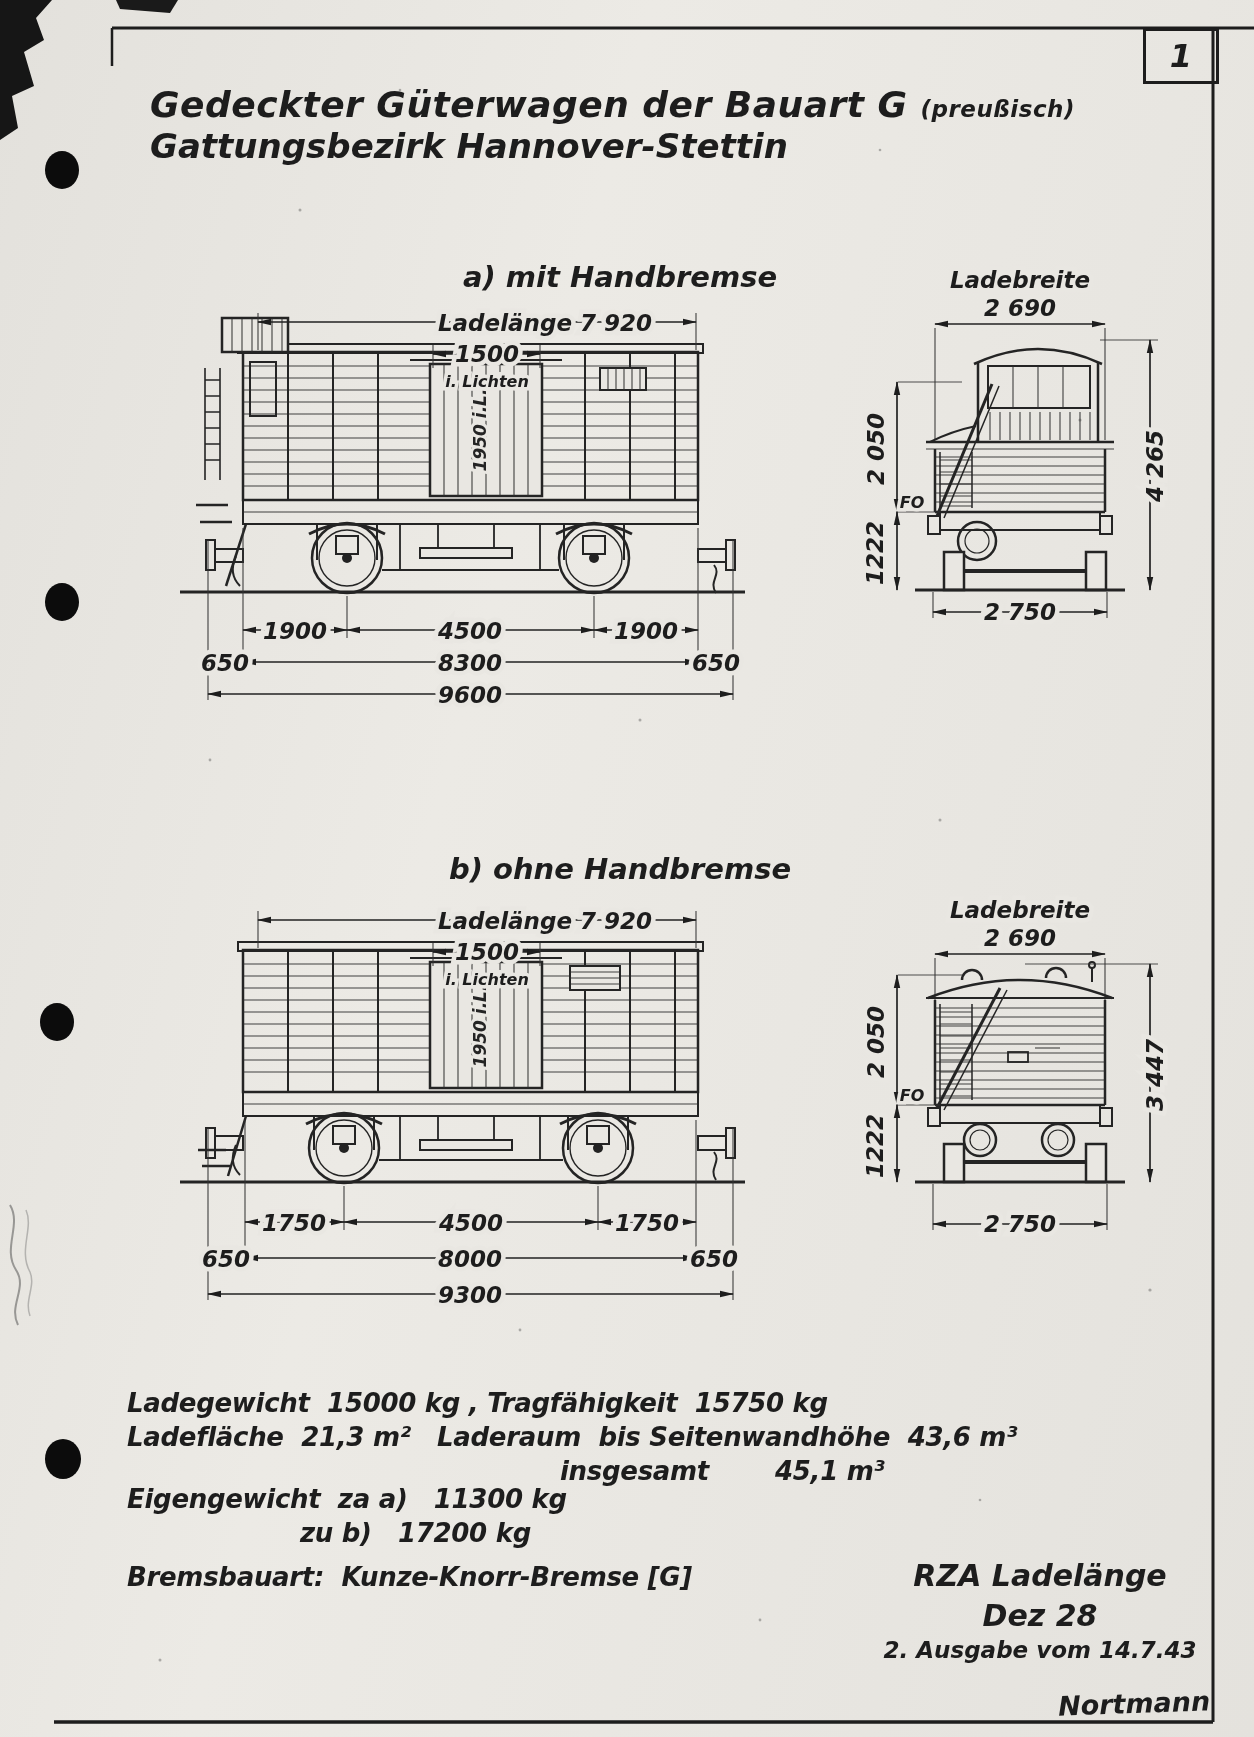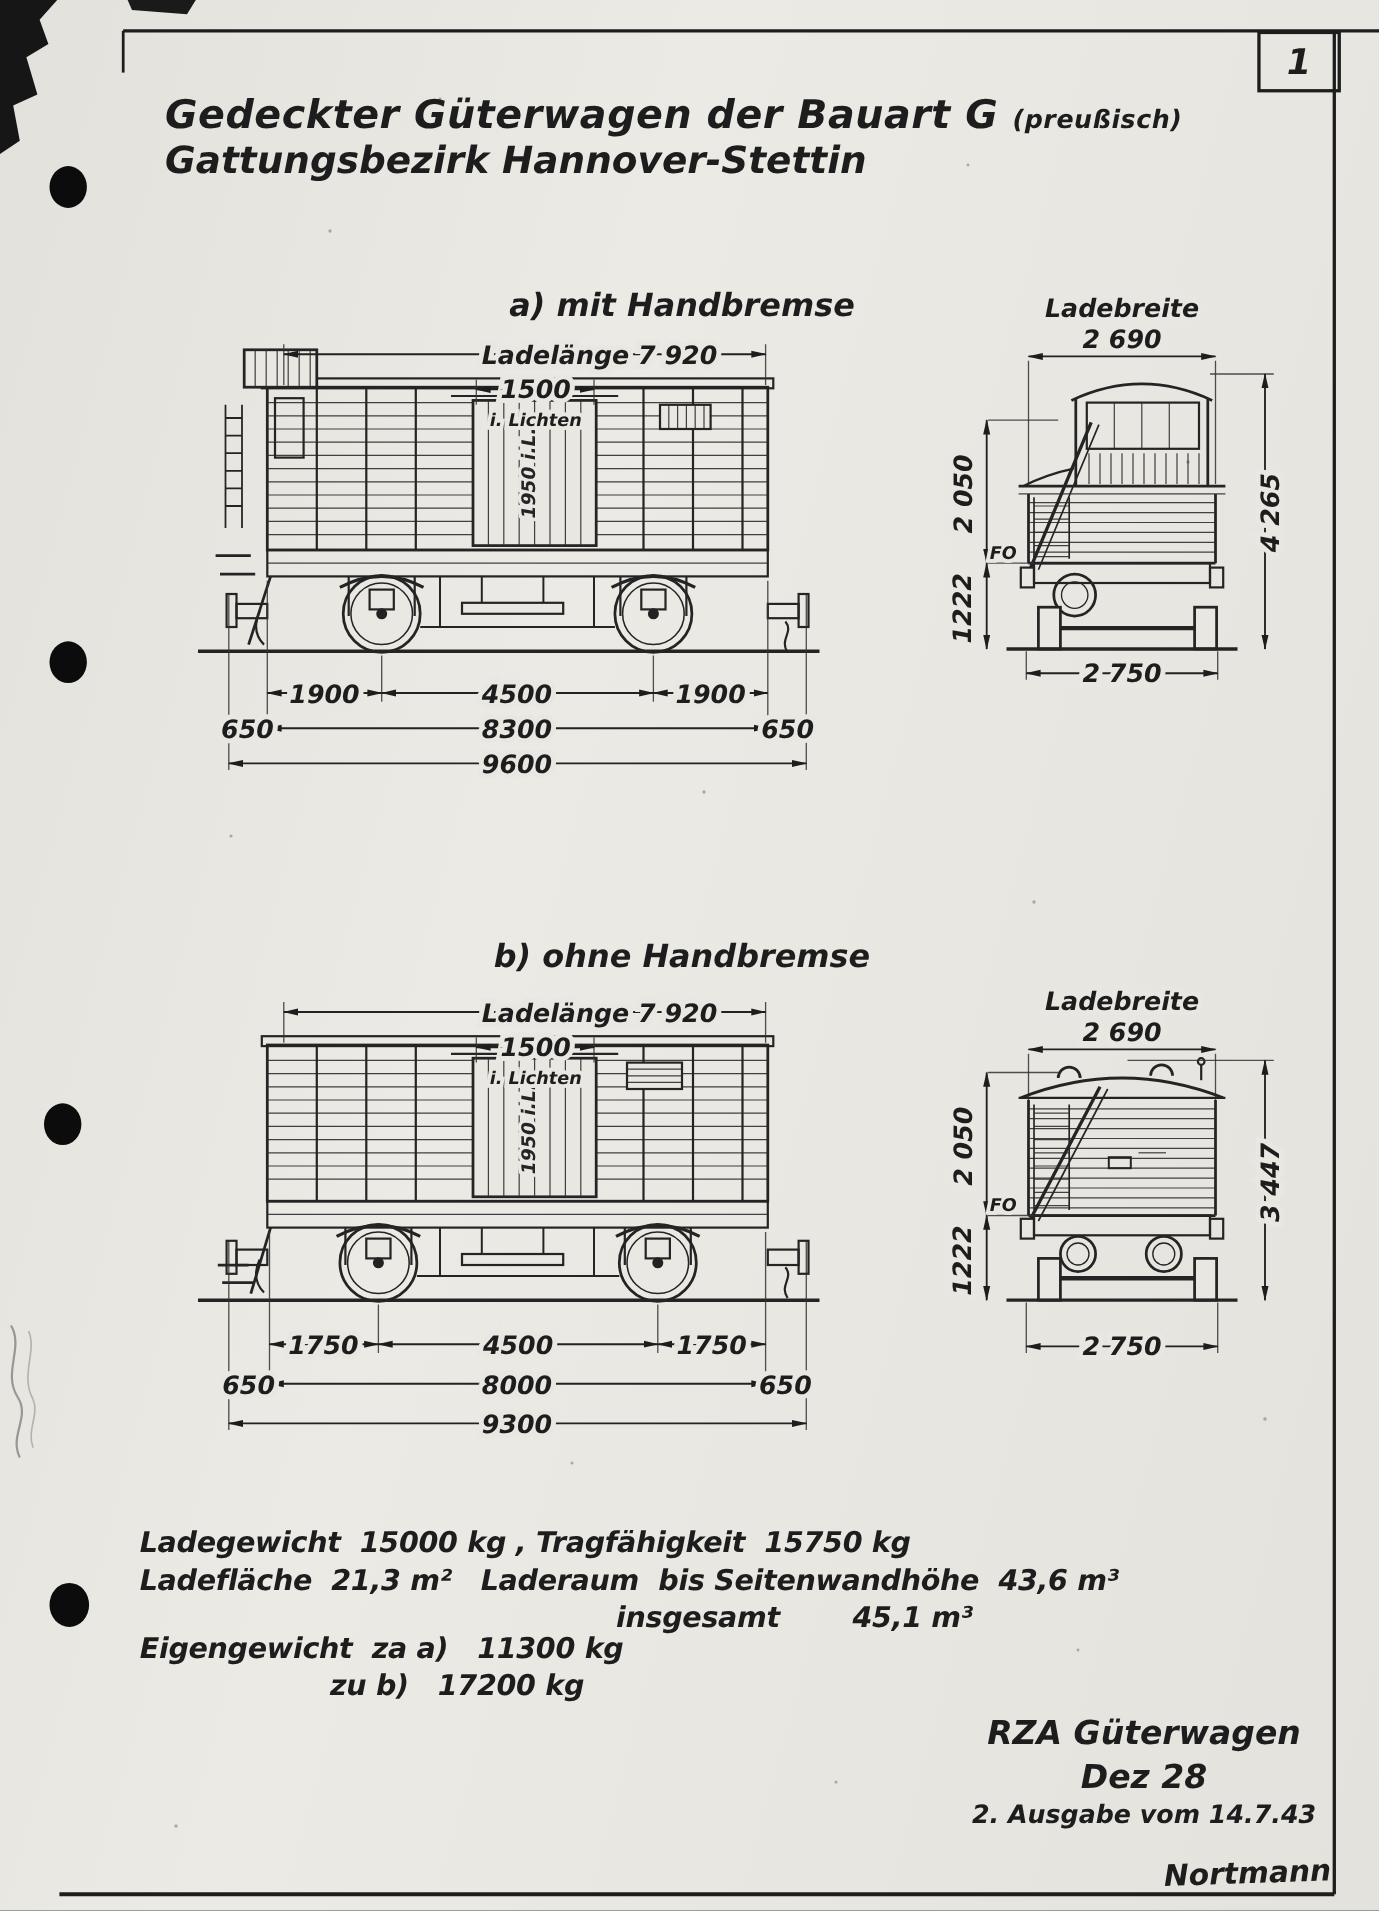--- a/index.html
+++ b/index.html
@@ -322,21 +322,22 @@
 
   <div class="abs sec-head hand" style="left:420px;top:260px;width:400px;text-align:center;">a) mit Handbremse</div>
   <div class="abs sec-head hand" style="left:410px;top:852px;width:420px;text-align:center;">b) ohne Handbremse</div>
 
   <div class="abs spec hand" style="left:127px;top:1364px;margin-top:24px;">Ladegewicht  15000 kg , Tragfähigkeit  15750 kg</div>
   <div class="abs spec hand" style="left:127px;top:1422px;">Ladefläche  21,3 m²   Laderaum  bis Seitenwandhöhe  43,6 m³</div>
   <div class="abs spec hand" style="left:560px;top:1456px;">insgesamt</div>
   <div class="abs spec hand" style="left:775px;top:1456px;">45,1 m³</div>
   <div class="abs spec hand" style="left:127px;top:1484px;">Eigengewicht  za a)   11300 kg</div>
   <div class="abs spec hand" style="left:300px;top:1518px;">zu b)   17200 kg</div>
+  <div class="abs spec hand" style="left:127px;top:1562px;">Bremsbauart:  Kunze-Knorr-Bremse [G]</div>
 
   <div class="abs footer-block">
-    <div class="f-org hand">RZA Güterwagen</div>
+    <div class="f-org hand">RZA Ladelänge</div>
     <div class="f-date hand">Dez 28</div>
     <div class="f-ed hand">2. Ausgabe vom 14.7.43</div>
   </div>
 
   <div class="abs sig hand">Nortmann</div>
 </div>
 
 </body></html>

